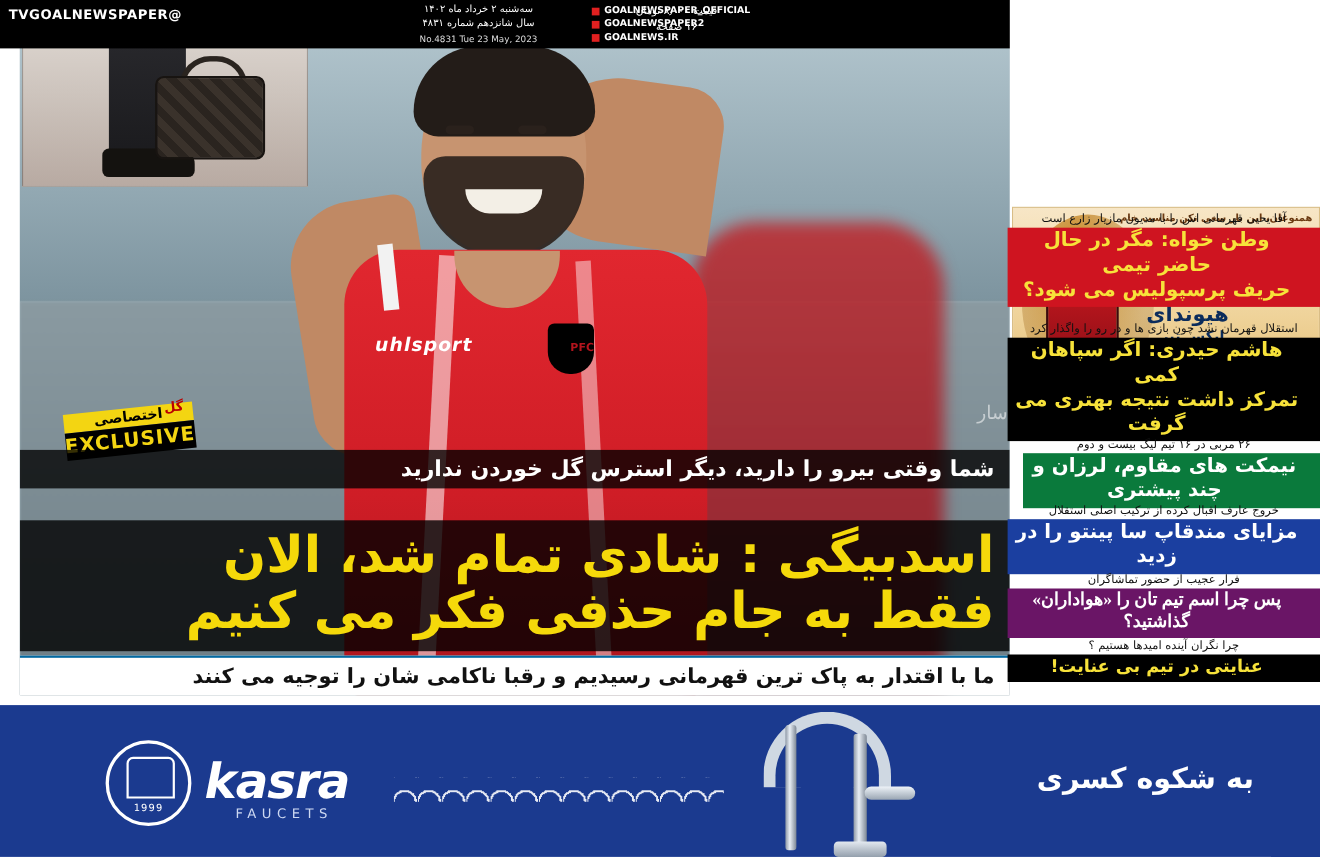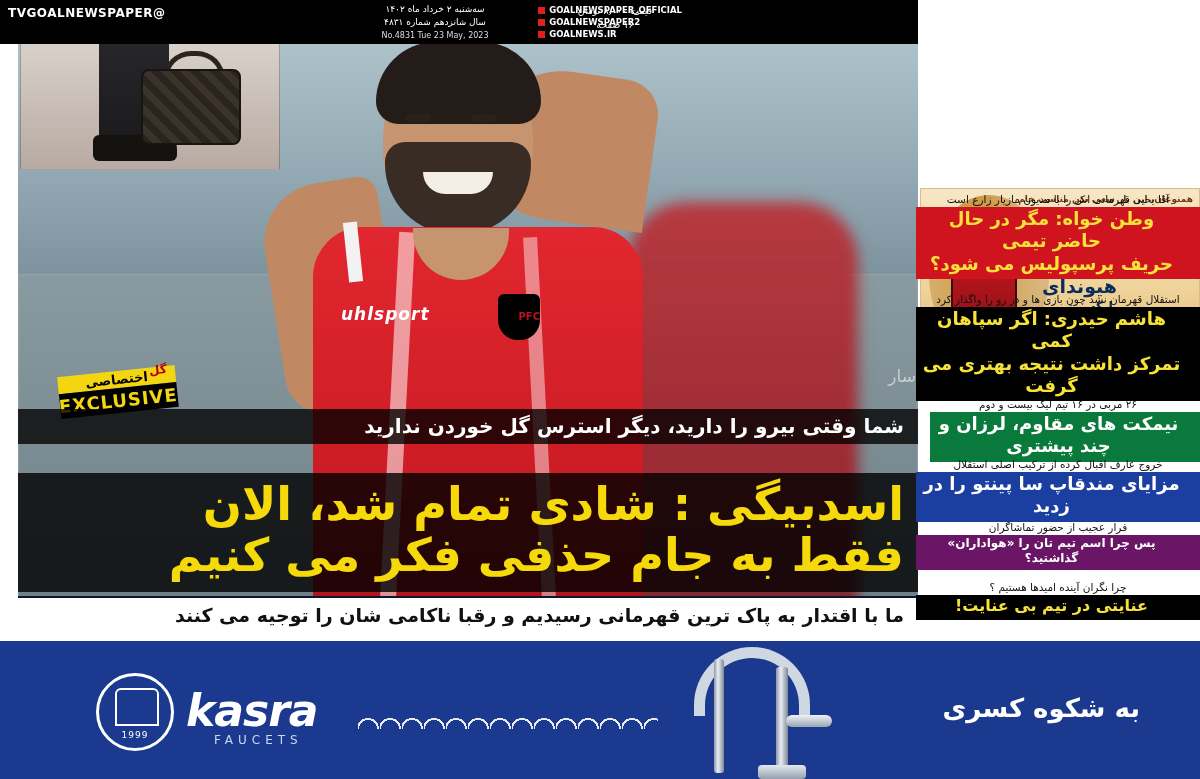--- a/index.html
+++ b/index.html
@@ -361,21 +361,21 @@
     left: 0; bottom: 0;
     width: 900px;
     background: #ffffff;
     color: #111;
     direction: rtl;
     text-align: right;
     font-size: 19px;
     font-weight: bold;
     padding: 6px 14px;
     box-sizing: border-box;
-    border-top: 2px solid #0f172a;
+    border-top: 2px solid #0369a1;
   }
   .side-watermark {
     position: absolute;
     right: 2px; top: 352px;
     color: rgba(255,255,255,.55);
     font-size: 17px;
     direction: rtl;
     letter-spacing: 4px;
   }
 
@@ -650,21 +650,21 @@
       <div class="news-title bar-green t-white">نیمکت های مقاوم، لرزان و چند پیشتری</div>
     </div>
 
     <div class="news-item" style="top:455px;">
       <div class="news-pre t-black">خروج عارف اقبال کرده از ترکیب اصلی استقلال</div>
       <div class="news-title bar-blue t-white">مزایای مندقاپ سا پینتو را در زدید</div>
     </div>
 
     <div class="news-item" style="top:518px;">
       <div class="news-pre t-black">فرار عجیب از حضور تماشاگران</div>
-      <div class="news-title bar-purple t-white" style="font-size:12px;">پس چرا اسم تیم تان را «هواداران» گذاشتید؟</div>
+      <div class="news-title bar-purple t-white" style="font-size:16px;font-family:Liberation Serif, serif;">پس چرا اسم تیم تان را «هواداران» گذاشتید؟</div>
     </div>
 
     <div class="news-item" style="top:578px;">
       <div class="news-pre t-black">چرا نگران آینده امیدها هستیم ؟</div>
       <div class="news-title bar-black t-yellow" style="font-size:16px;">عنایتی در تیم بی عنایت!</div>
     </div>
   </div>
 
   <div class="bottom-ad">
     <div class="kasra-seal">

